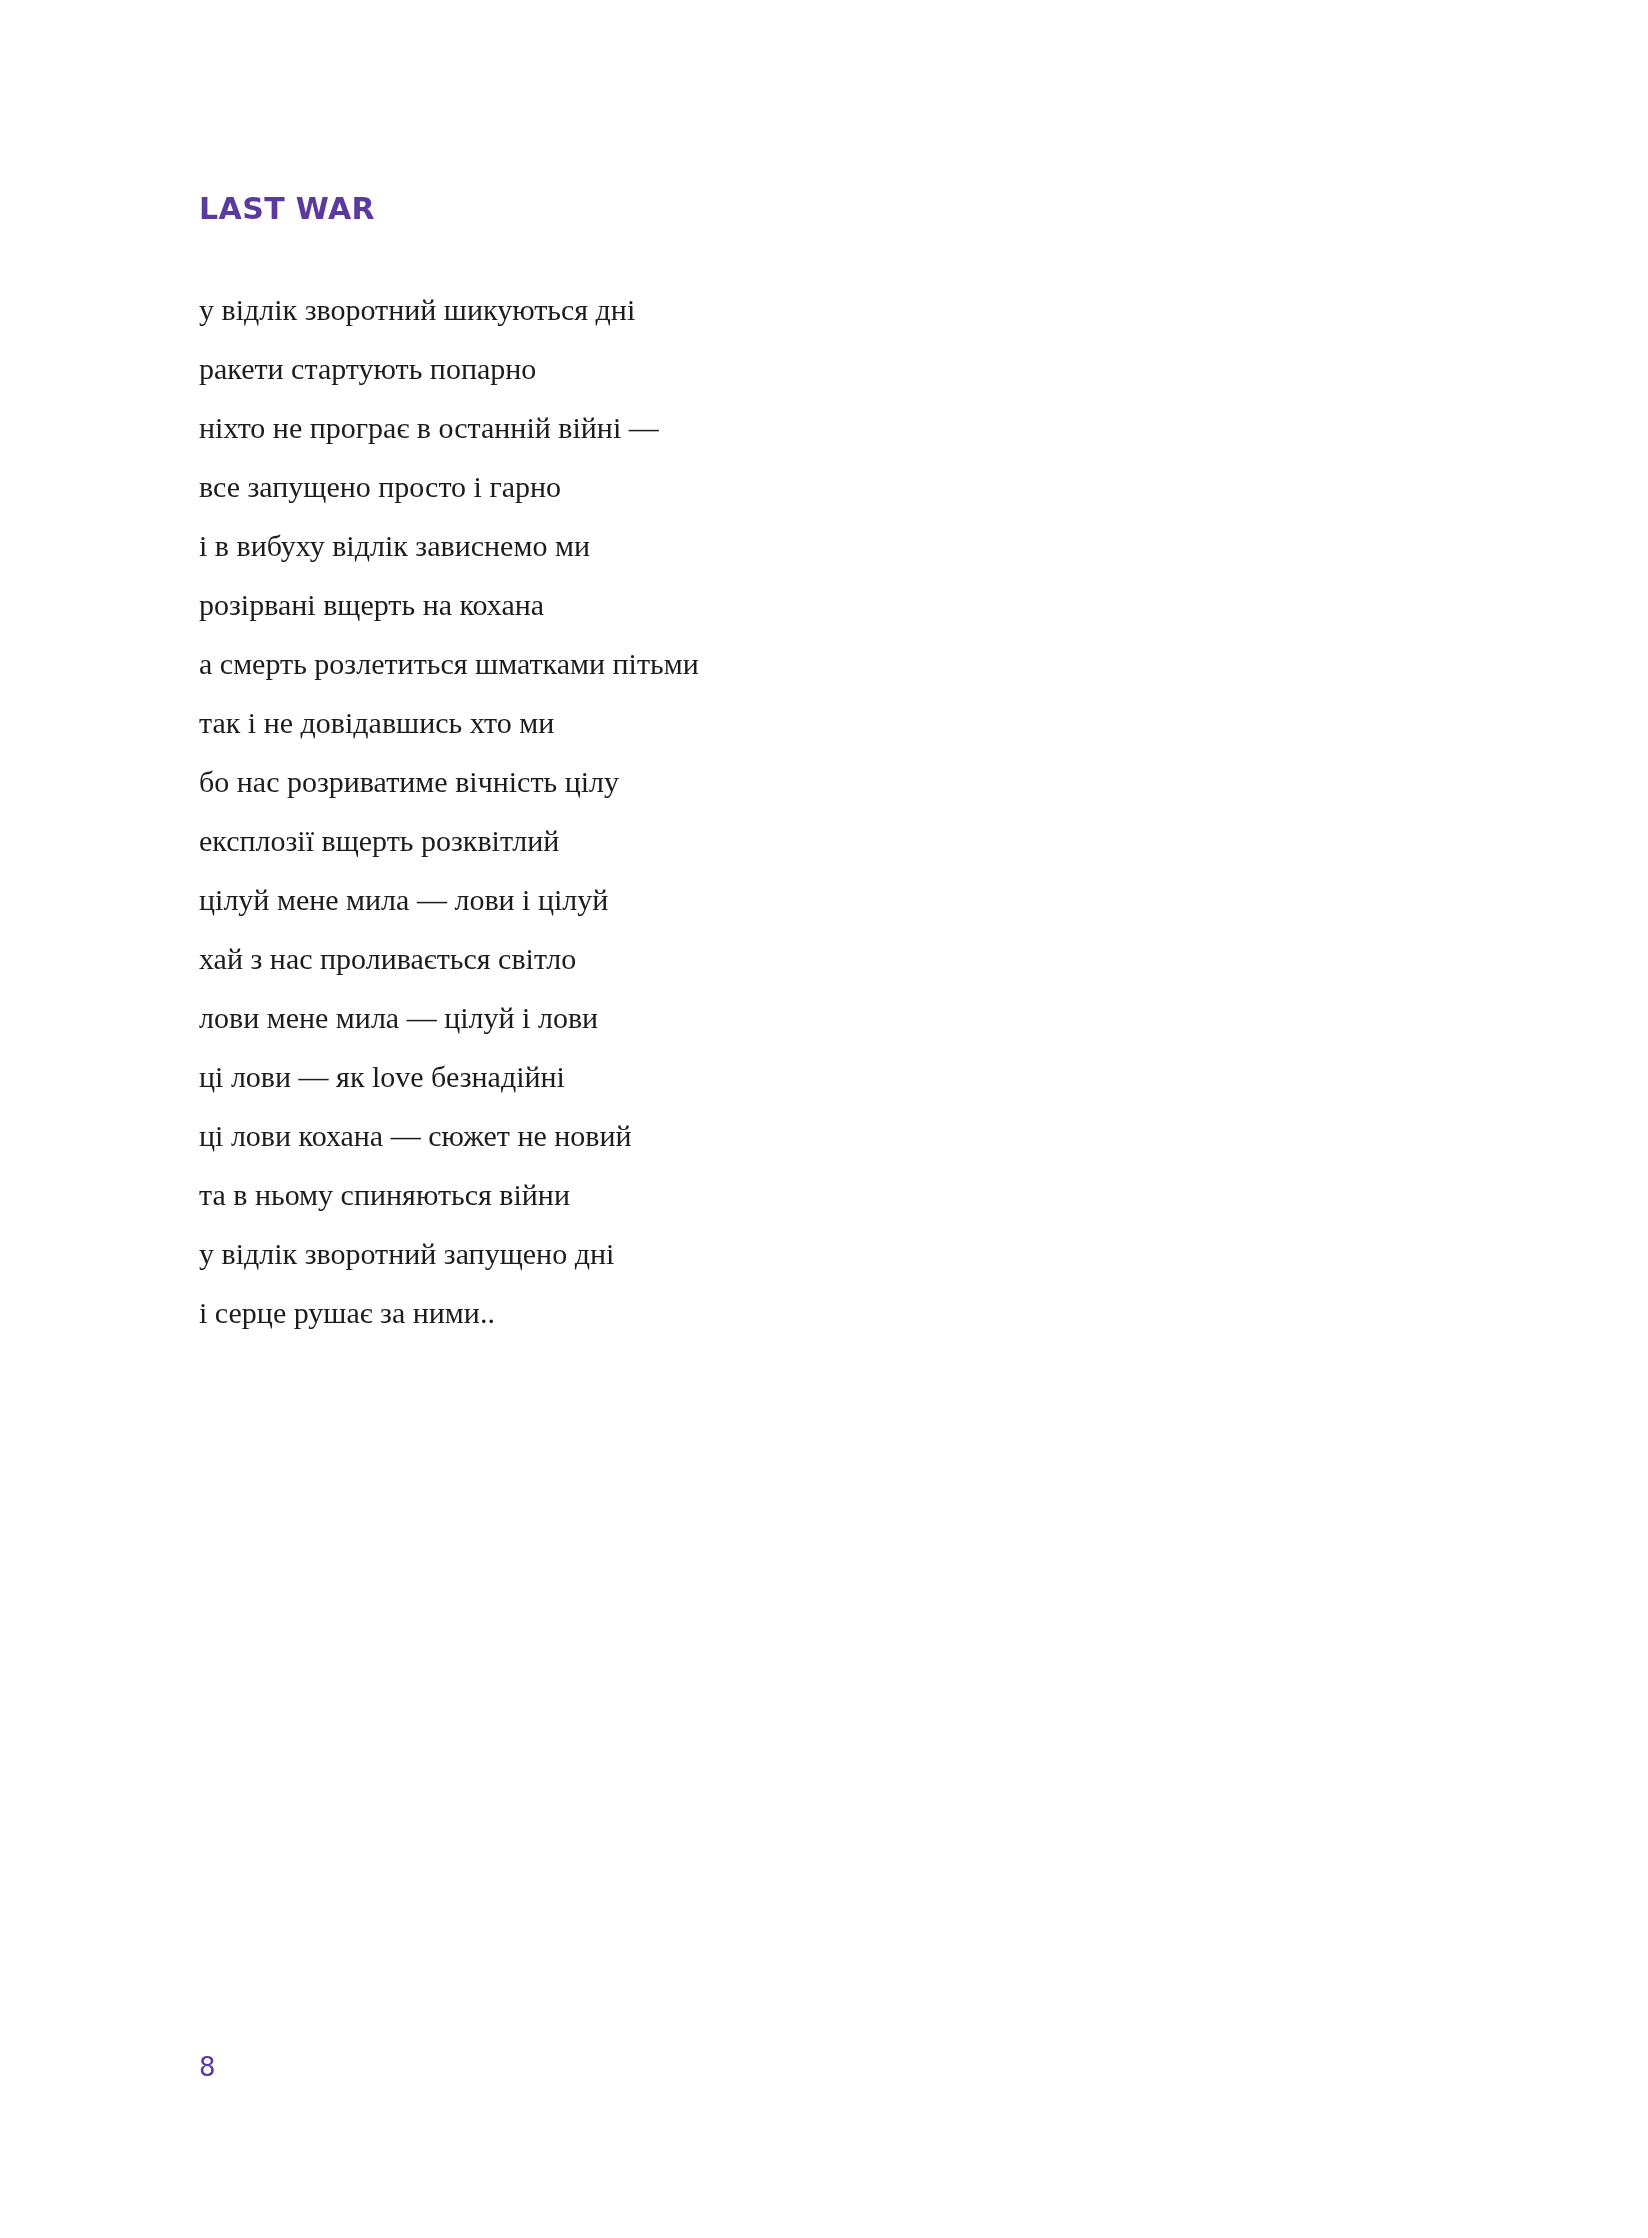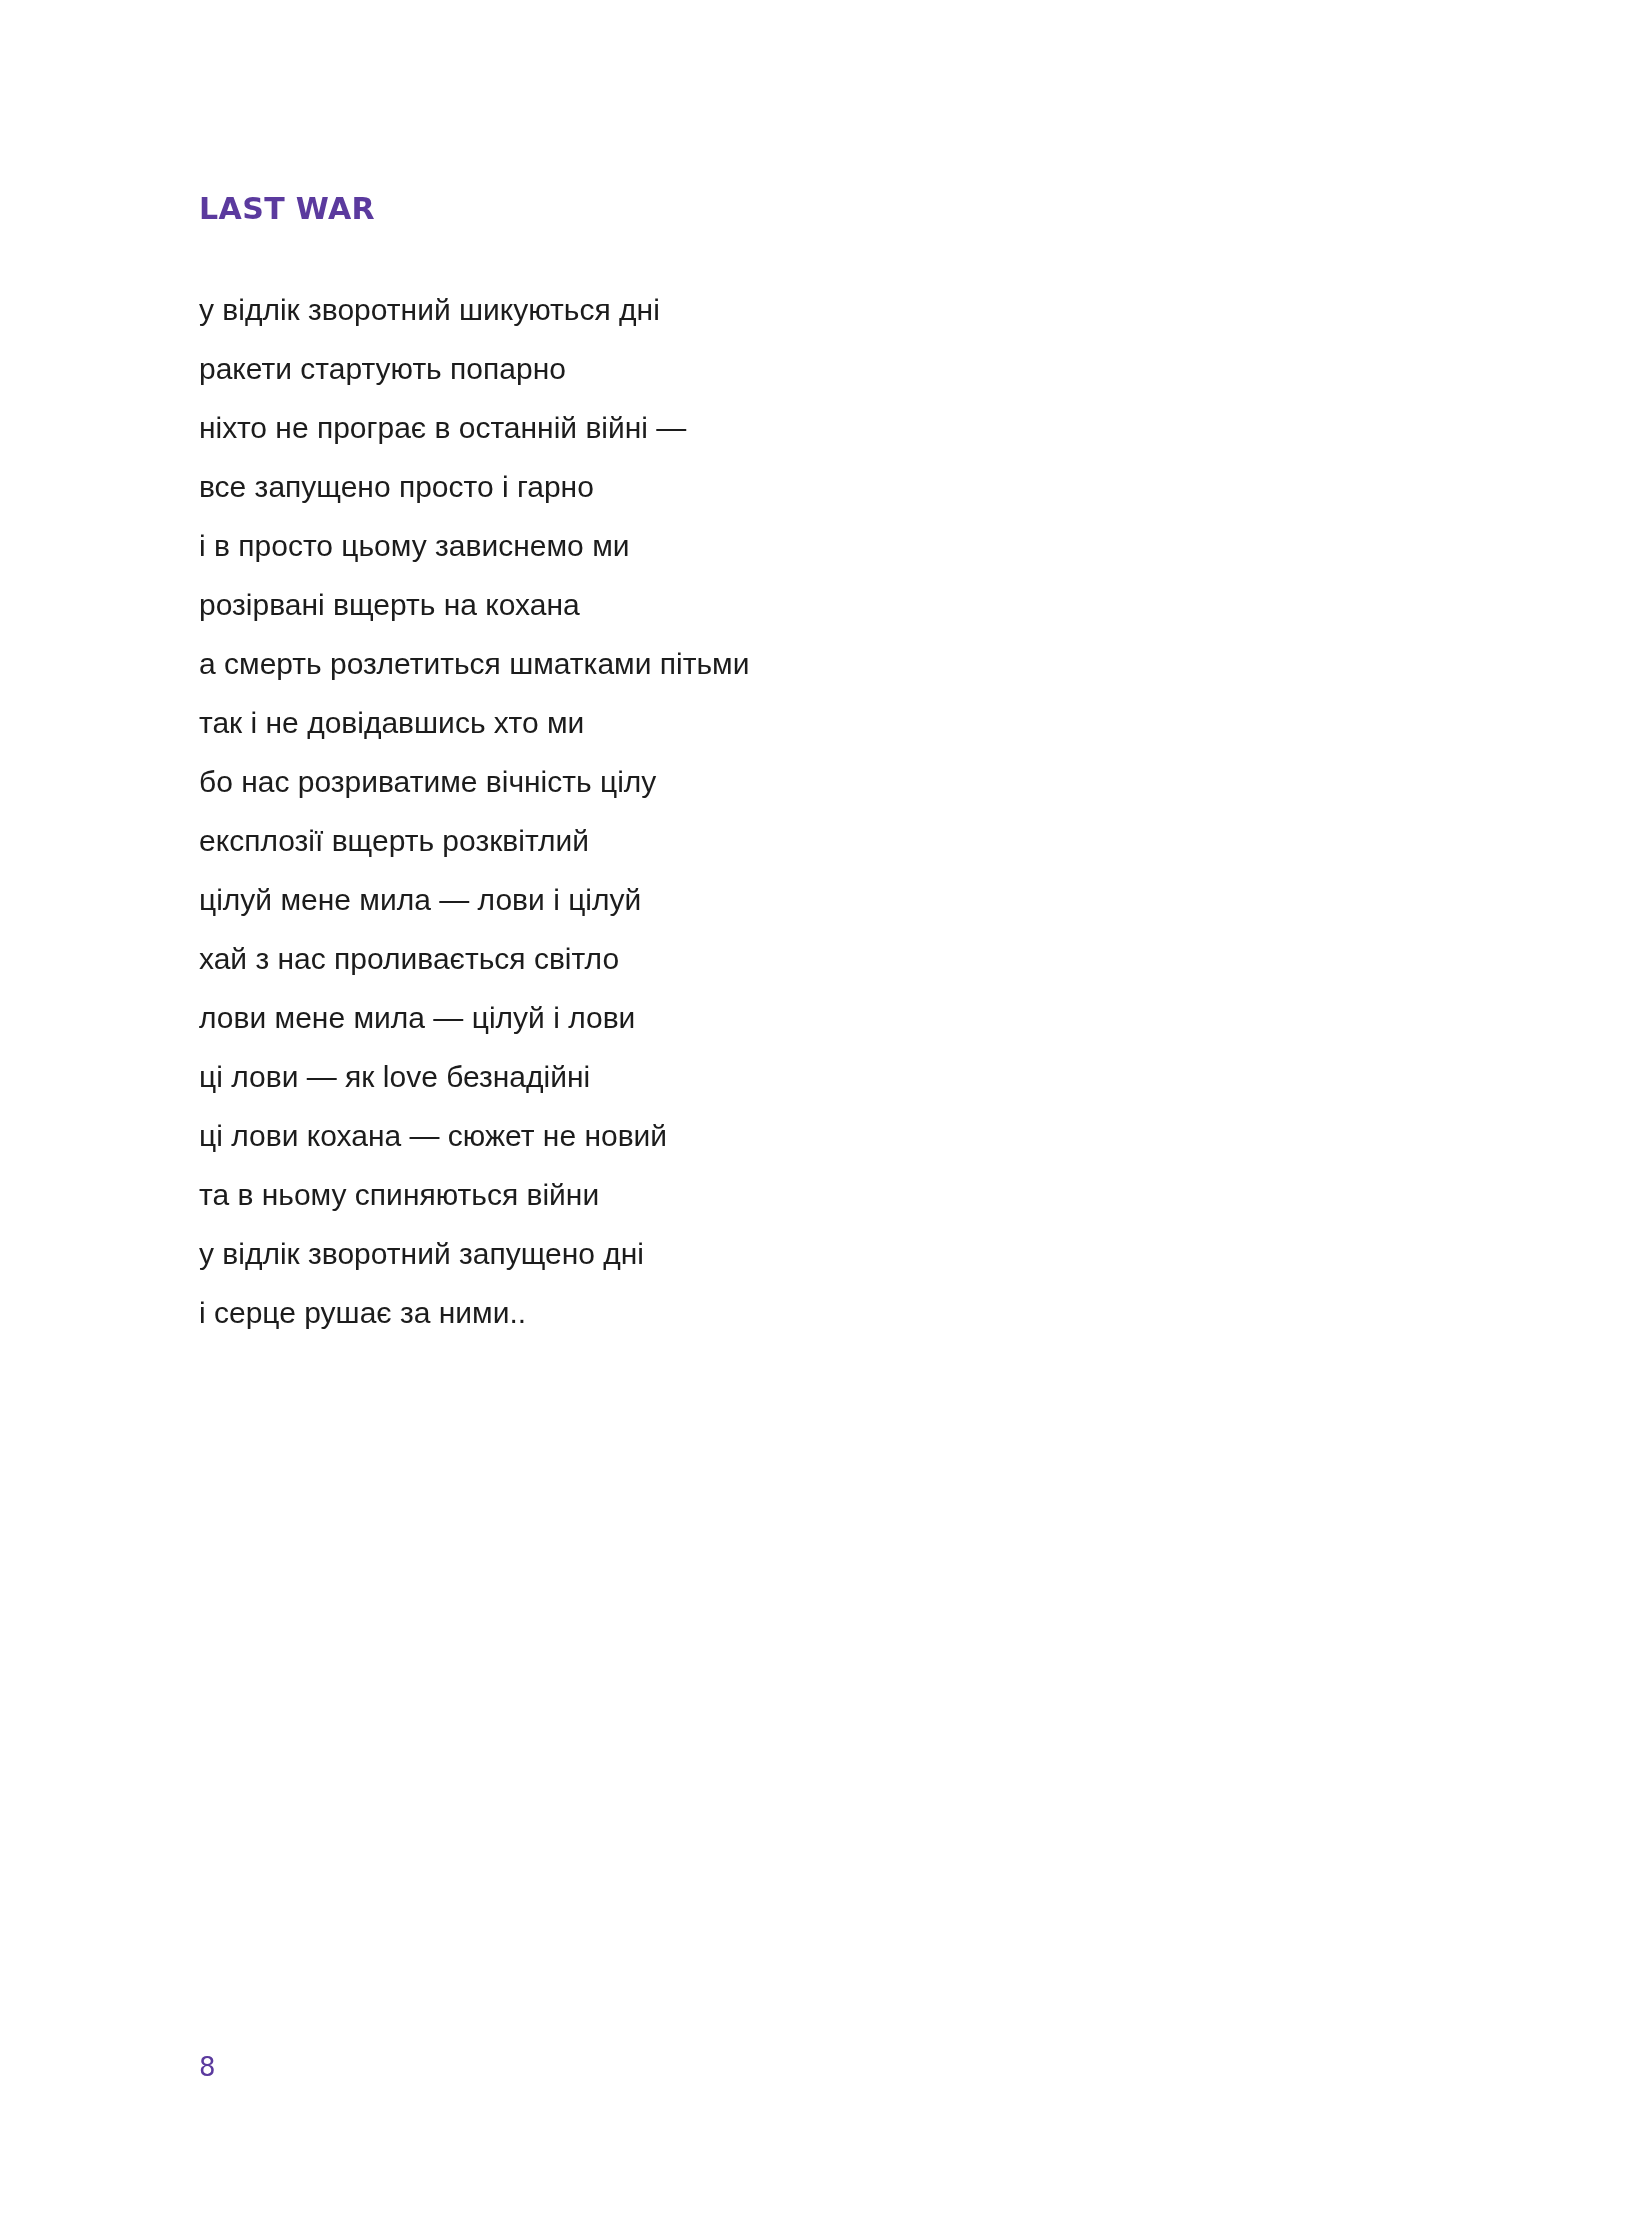--- a/index.html
+++ b/index.html
@@ -37,21 +37,21 @@
     margin: 0 0 53px 0;
     line-height: 1.2;
   }
   .stanza {
     margin: 0 0 45px 0;
   }
   .stanza:last-child {
     margin-bottom: 0;
   }
   .line {
-    font-family: Liberation Sans, sans-serif;
+    font-family: Liberation Serif, serif;
     font-size: 30px;
     line-height: 59px;
     color: #1c1c1c;
     white-space: pre;
   }
   .page-number {
     position: absolute;
     left: 199px;
     top: 2052px;
     font-family: "DejaVu Sans", sans-serif;
@@ -64,21 +64,21 @@
 
 <div class="page">
   <div class="content">
     <h1 class="poem-title">LAST WAR</h1>
 
     <div class="stanza">
       <div class="line">у відлік зворотний шикуються дні</div>
       <div class="line">ракети стартують попарно</div>
       <div class="line">ніхто не програє в останній війні —</div>
       <div class="line">все запущено просто і гарно</div>
-      <div class="line">і в просто цьому зависнемо ми</div>
+      <div class="line">і в вибуху відлік зависнемо ми</div>
       <div class="line">розірвані вщерть на кохана</div>
       <div class="line">а смерть розлетиться шматками пітьми</div>
       <div class="line">так і не довідавшись хто ми</div>
       <div class="line">бо нас розриватиме вічність цілу</div>
       <div class="line">експлозії вщерть розквітлий</div>
       <div class="line">цілуй мене мила — лови і цілуй</div>
       <div class="line">хай з нас проливається світло</div>
       <div class="line">лови мене мила — цілуй і лови</div>
       <div class="line">ці лови — як love безнадійні</div>
       <div class="line">ці лови кохана — сюжет не новий</div>

